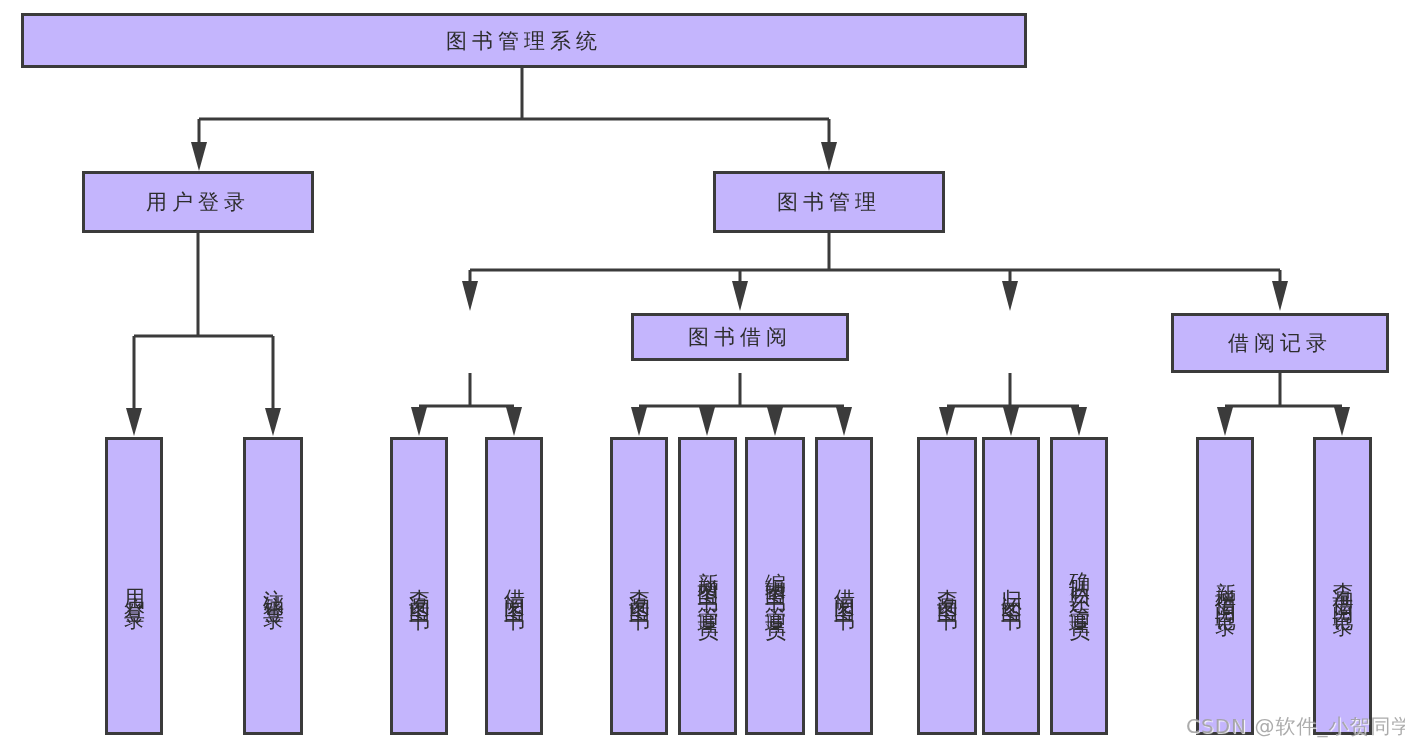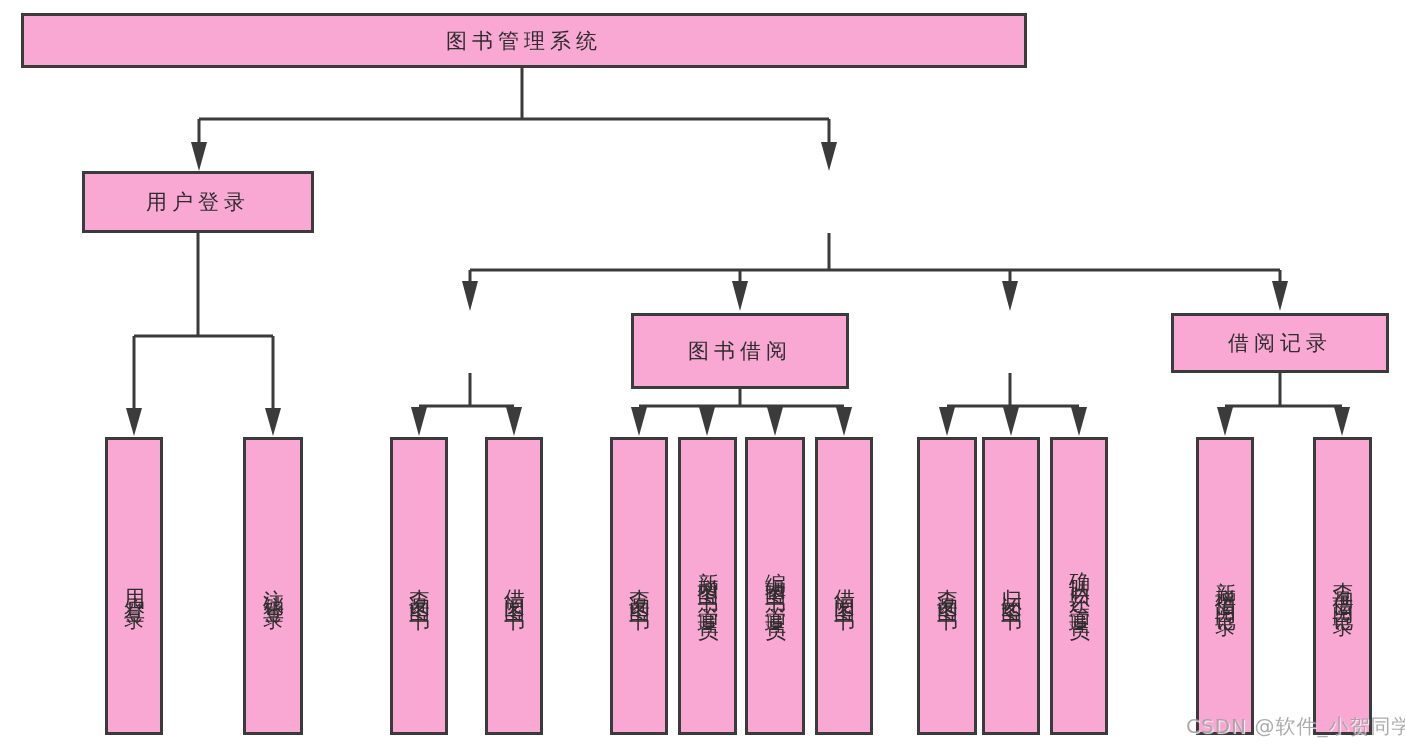--- a/index.html
+++ b/index.html
@@ -1,21 +1,21 @@
 <!DOCTYPE html>
 <html><head>
 <meta charset="utf-8">
 <style>
   html,body{margin:0;padding:0;background:#ffffff;}
   body{font-family:"DejaVu Sans","Liberation Sans",sans-serif;}
   .stage{position:relative;width:1405px;height:747px;background:#ffffff;overflow:hidden;}
   svg.wires{position:absolute;left:0;top:0;pointer-events:none;}
   .box{
     position:absolute;box-sizing:border-box;
-    border:3px solid #3b3b3b;background:#f9a8d4;
+    border:3px solid #3b3b3b;background:#c4b5fd;
     display:flex;align-items:center;justify-content:center;
     color:#2d2d2d;
   }
   .box.h{font-size:21px;letter-spacing:5px;white-space:nowrap;}
   .box.v span{
     writing-mode:vertical-rl;text-orientation:mixed;
     font-size:21px;letter-spacing:7px;line-height:1;
   }
   .wm{
     position:absolute;left:1186px;top:713px;
@@ -66,22 +66,23 @@
       <polygon points="1003,407 1019,407 1011,436"></polygon>
       <polygon points="1071,407 1087,407 1079,436"></polygon>
       <polygon points="1217,407 1233,407 1225,436"></polygon>
       <polygon points="1334,407 1350,407 1342,436"></polygon>
     </g>
   </svg>
 
   <div class="box h" style="left:21px;top:13px;width:1006px;height:55px">图书管理系统</div>
 
   <div class="box h" style="left:82px;top:171px;width:232px;height:62px">用户登录</div>
+  <div class="box h" style="left:713px;top:171px;width:232px;height:62px">图书管理</div>
 
-  <div class="box h" style="left:631px;top:313px;width:218px;height:76px">图书借阅</div>
+  <div class="box h" style="left:631px;top:313px;width:218px;height:48px">图书借阅</div>
   <div class="box h" style="left:1171px;top:313px;width:218px;height:60px">借阅记录</div>
 
   <div class="box v" style="left:105px;top:437px;width:58px;height:298px">
     <span>用户登录</span>
     </div>
   <div class="box v" style="left:243px;top:437px;width:60px;height:298px">
     <span>注销登录</span>
     </div>
 
   <div class="box v" style="left:390px;top:437px;width:58px;height:298px">

